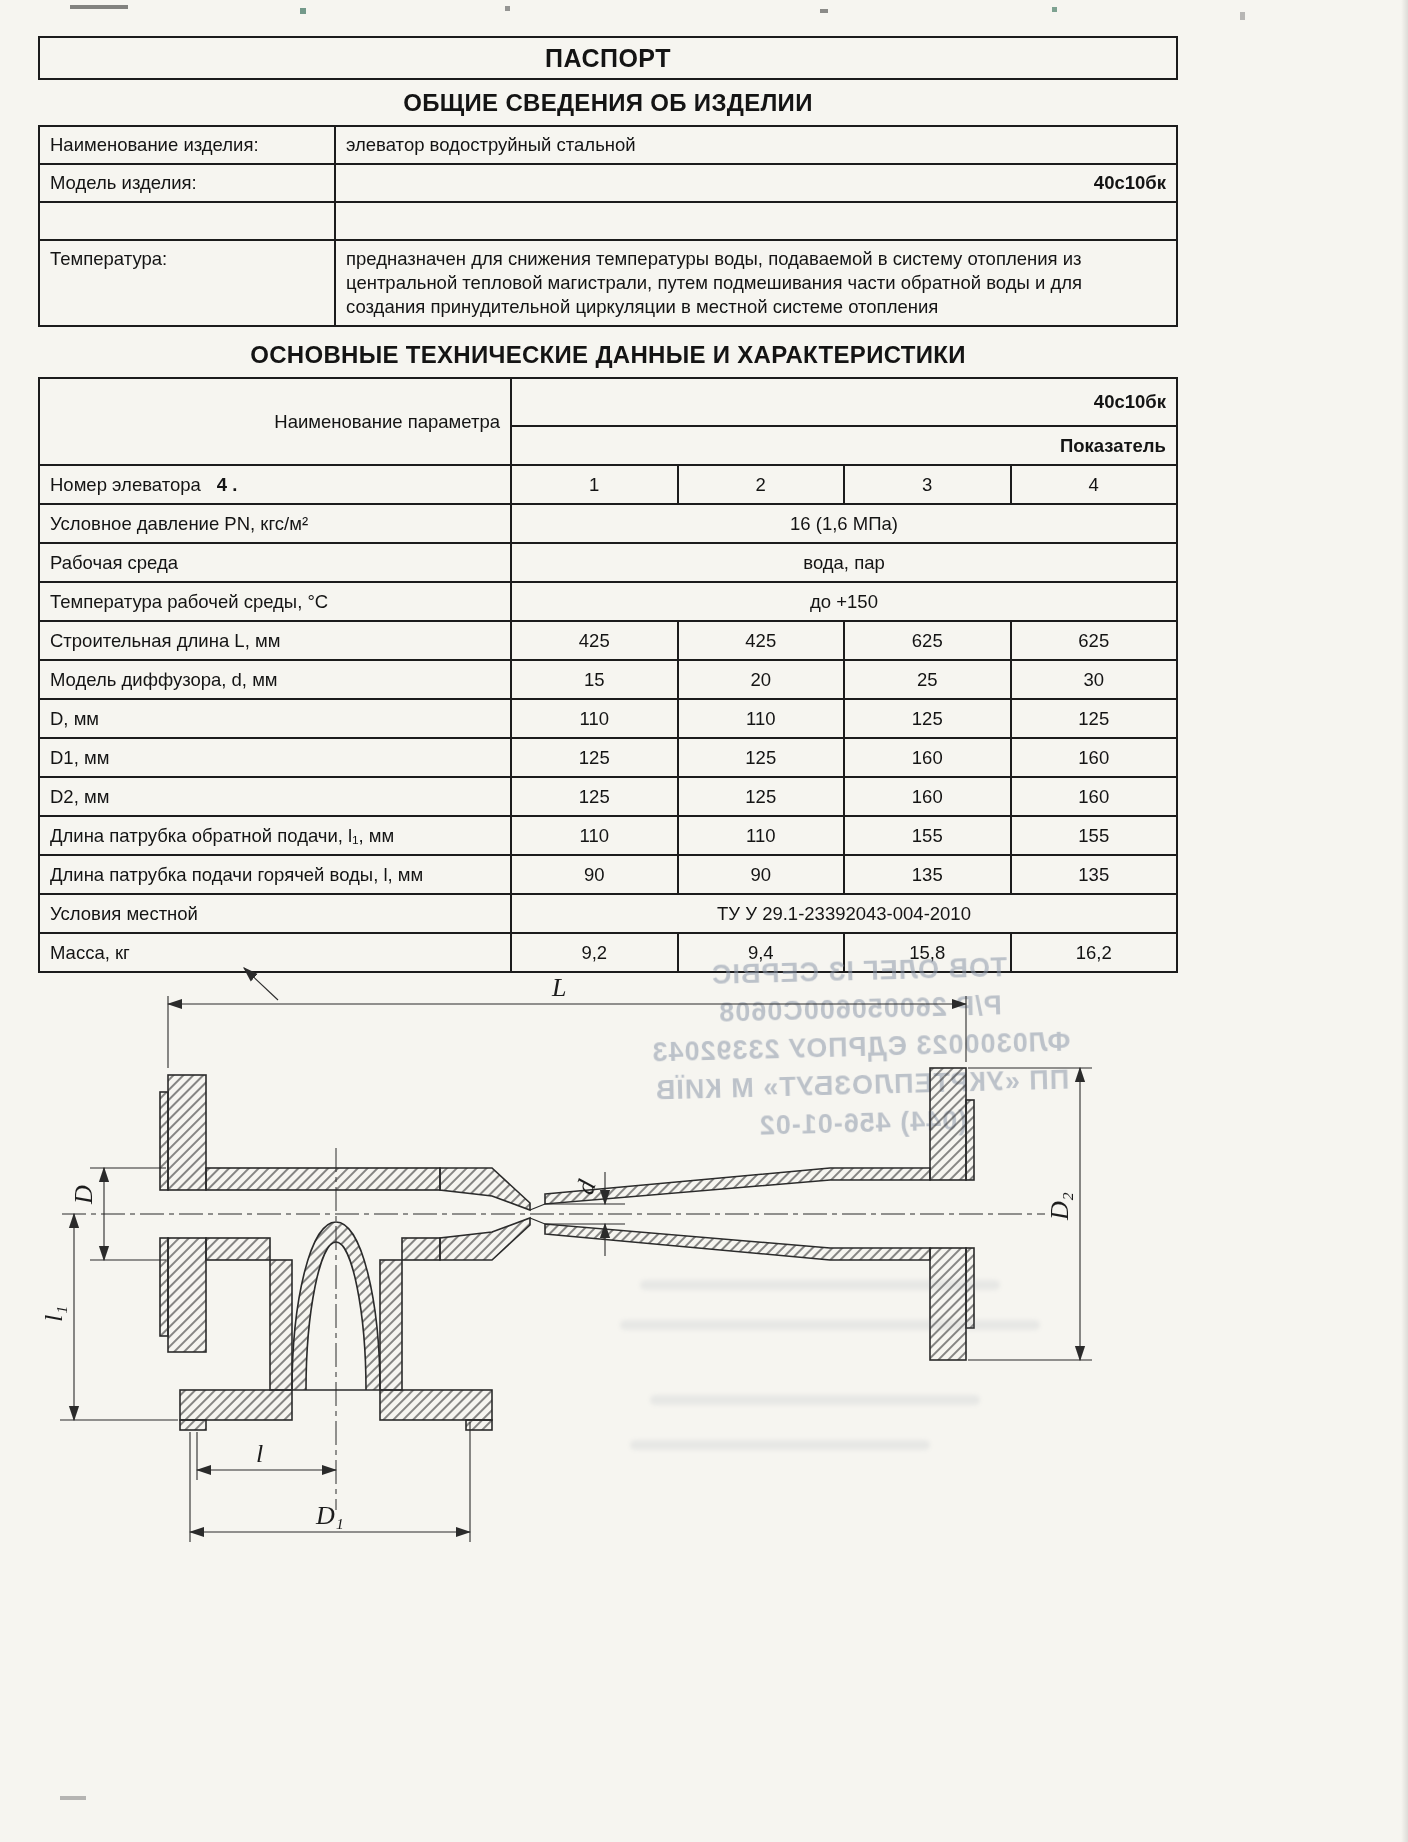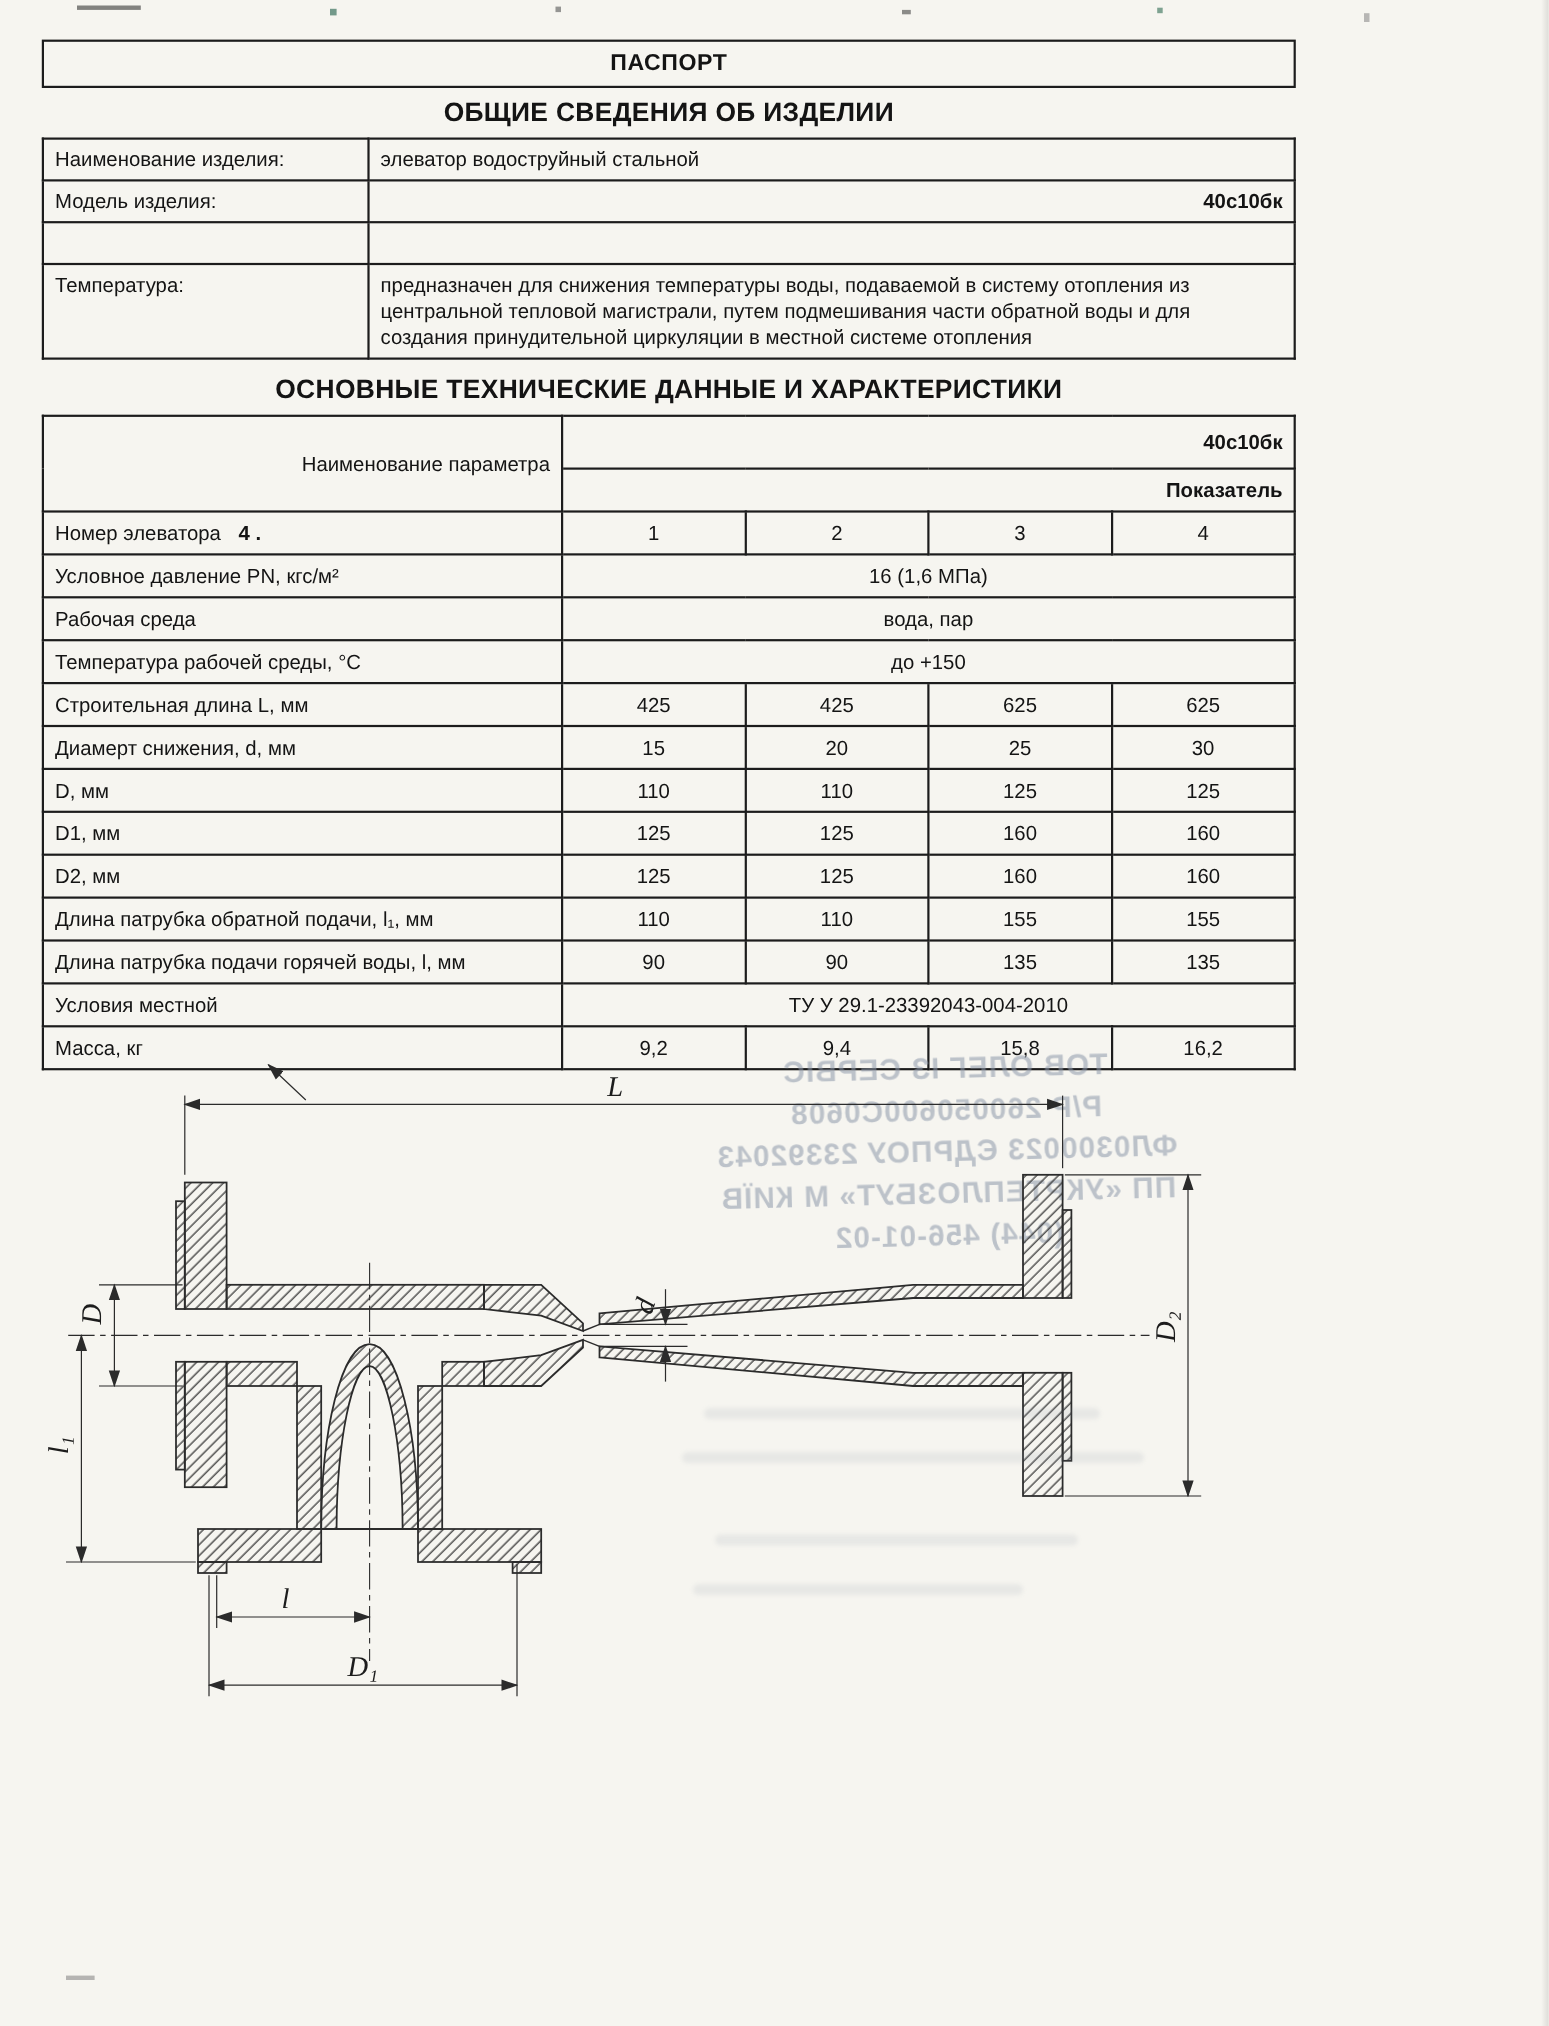--- a/index.html
+++ b/index.html
@@ -4,21 +4,21 @@
 <style>
   html,body{margin:0;padding:0;}
   body{
     width:1408px;height:1842px;position:relative;overflow:hidden;
     background:#f6f5f0;
     font-family:"Liberation Sans", sans-serif;color:#141414;
   }
   .content{position:absolute;left:38px;top:36px;width:1140px;}
   .titlebox{
     border:2px solid #1c1c1c;height:40px;display:flex;align-items:center;justify-content:center;
-    font-weight:700;font-size:21px;letter-spacing:.5px;background:transparent;
+    font-weight:700;font-size:25px;letter-spacing:.5px;background:transparent;
   }
   .sect-head{
     text-align:center;font-weight:700;font-size:24px;margin:9px 0 8px 0;letter-spacing:.3px;
   }
   table{border-collapse:collapse;width:100%;table-layout:fixed;}
   td{
     border:2px solid #1c1c1c;padding:6px 10px;font-size:18.5px;line-height:1.3;
     vertical-align:middle;word-wrap:break-word;
   }
   td.ctr{text-align:center;}
@@ -124,21 +124,21 @@
 
     <tr>
       <td>Строительная длина L, мм</td>
       <td class="ctr">425</td>
       <td class="ctr">425</td>
       <td class="ctr">625</td>
       <td class="ctr">625</td>
     </tr>
 
     <tr>
-      <td>Диамерт снижения, d, мм</td>
+      <td>Модель диффузора, d, мм</td>
       <td class="ctr">15</td>
       <td class="ctr">20</td>
       <td class="ctr">25</td>
       <td class="ctr">30</td>
     </tr>
 
     <tr>
       <td>D, мм</td>
       <td class="ctr">110</td>
       <td class="ctr">110</td>

